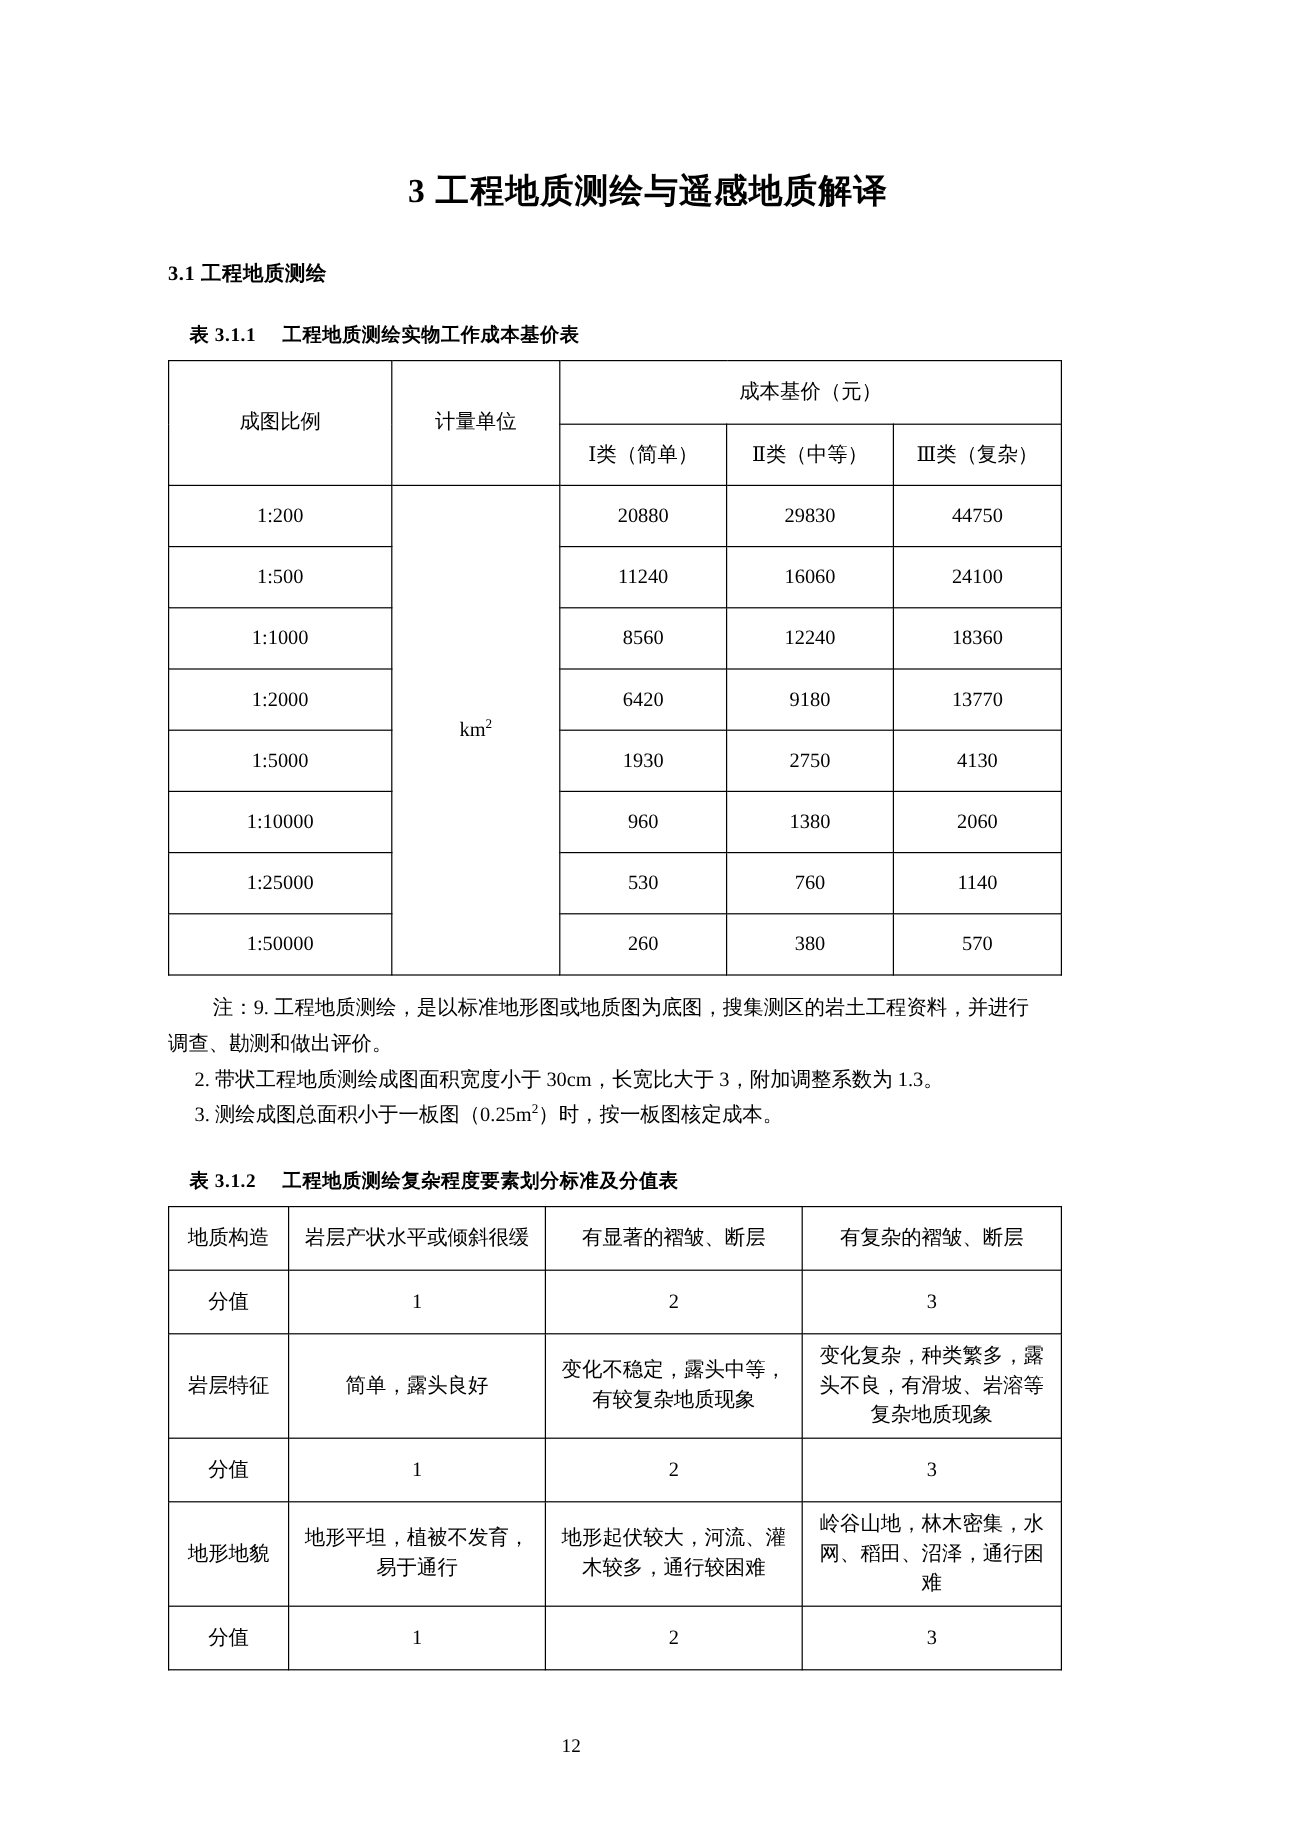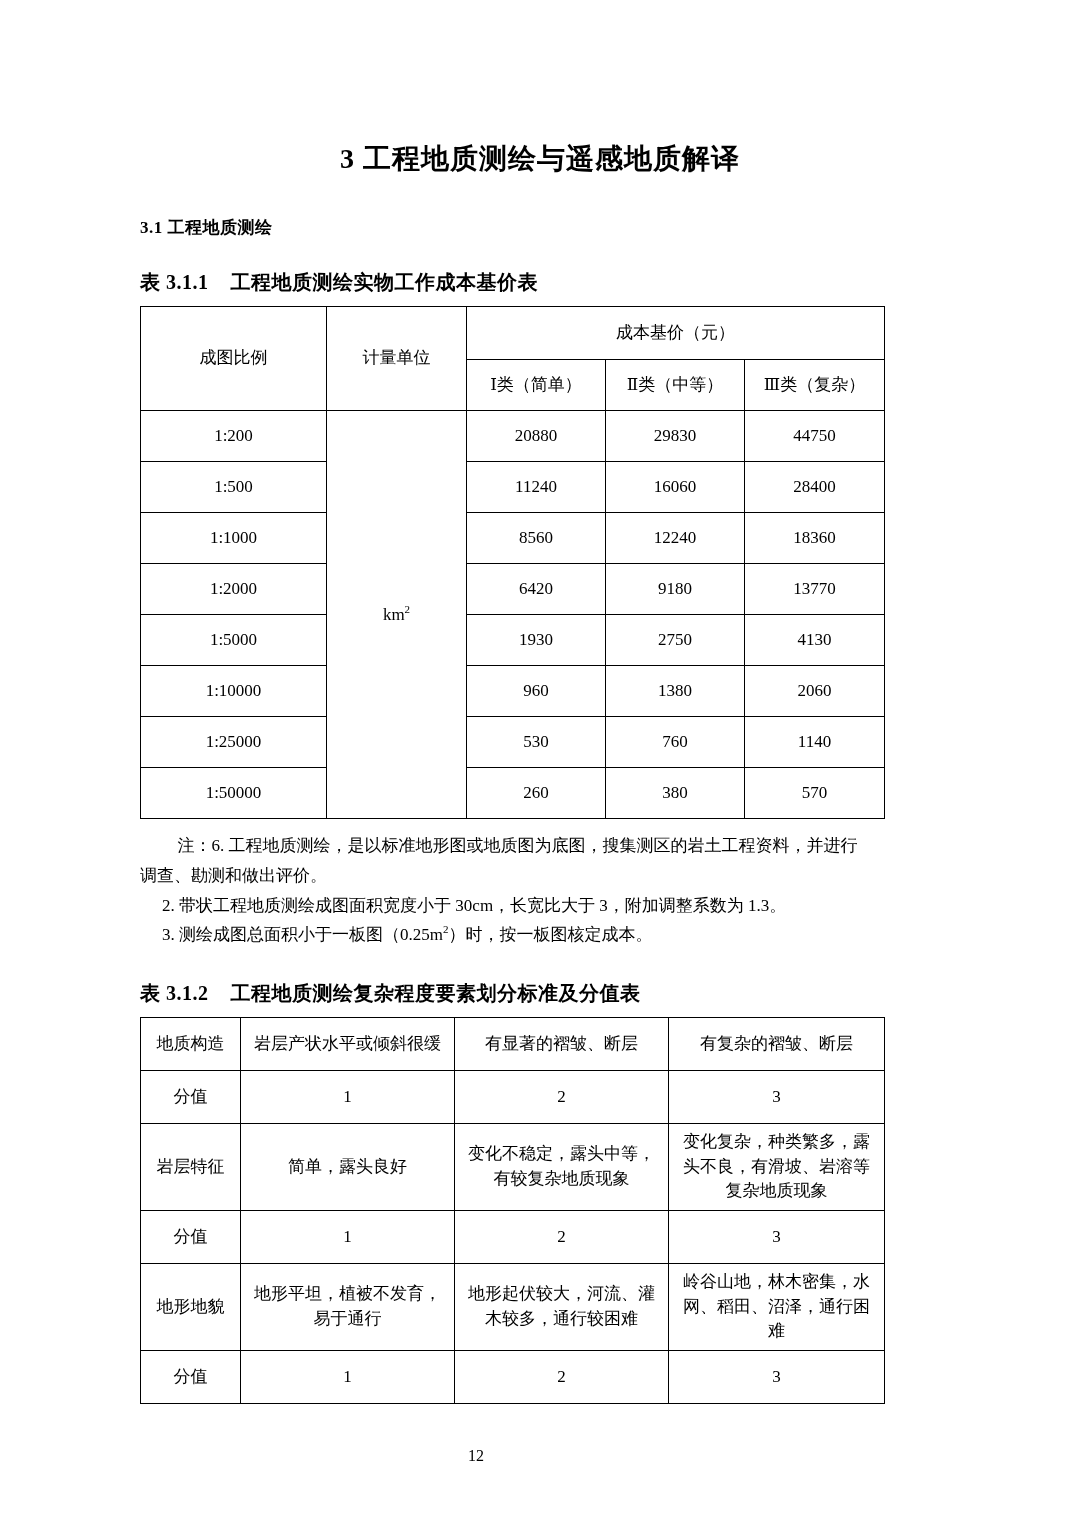--- a/index.html
+++ b/index.html
@@ -37,23 +37,23 @@
     padding-top: 140px;
     letter-spacing: 1px;
   }
   h2.sec-title {
     font-size: 17px;
     font-weight: bold;
     margin: 38px 0 0 0;
     letter-spacing: 0.5px;
   }
   .table-caption {
-    font-size: 20px;
+    font-size: 16px;
     font-weight: bold;
-    margin: 30px 0 10px 0;
+    margin: 30px 0 10px 18px;
     letter-spacing: 0.5px;
   }
   .table-caption .cap-num {
     margin-right: 22px;
   }
 
   table.doc-table {
     border-collapse: collapse;
     width: 744px;
     table-layout: fixed;
@@ -142,21 +142,21 @@
           <td>1:200</td>
           <td class="unit-cell" rowspan="8"><span>km</span><sup>2</sup></td>
           <td>20880</td>
           <td>29830</td>
           <td>44750</td>
         </tr>
         <tr>
           <td>1:500</td>
           <td>11240</td>
           <td>16060</td>
-          <td>28400</td>
+          <td>24100</td>
         </tr>
         <tr>
           <td>1:1000</td>
           <td>8560</td>
           <td>12240</td>
           <td>18360</td>
         </tr>
         <tr>
           <td>1:2000</td>
           <td>6420</td>
@@ -184,21 +184,21 @@
         <tr>
           <td>1:50000</td>
           <td>260</td>
           <td>380</td>
           <td>570</td>
         </tr>
       </tbody>
     </table>
 
     <div class="notes">
-      <div class="note-line note-first">注：6. 工程地质测绘，是以标准地形图或地质图为底图，搜集测区的岩土工程资料，并进行</div>
+      <div class="note-line note-first">注：9. 工程地质测绘，是以标准地形图或地质图为底图，搜集测区的岩土工程资料，并进行</div>
       <div class="note-line">调查、勘测和做出评价。</div>
       <div class="note-line note-ind">2. 带状工程地质测绘成图面积宽度小于 30cm，长宽比大于 3，附加调整系数为 1.3。</div>
       <div class="note-line note-ind"><span>3. 测绘成图总面积小于一板图（0.25m</span><sup>2</sup><span>）时，按一板图核定成本。</span></div>
     </div>
 
     <div class="table-caption">
       <span class="cap-num">表 3.1.2</span><span>工程地质测绘复杂程度要素划分标准及分值表</span>
     </div>
 
     <table class="doc-table" id="table-2">

